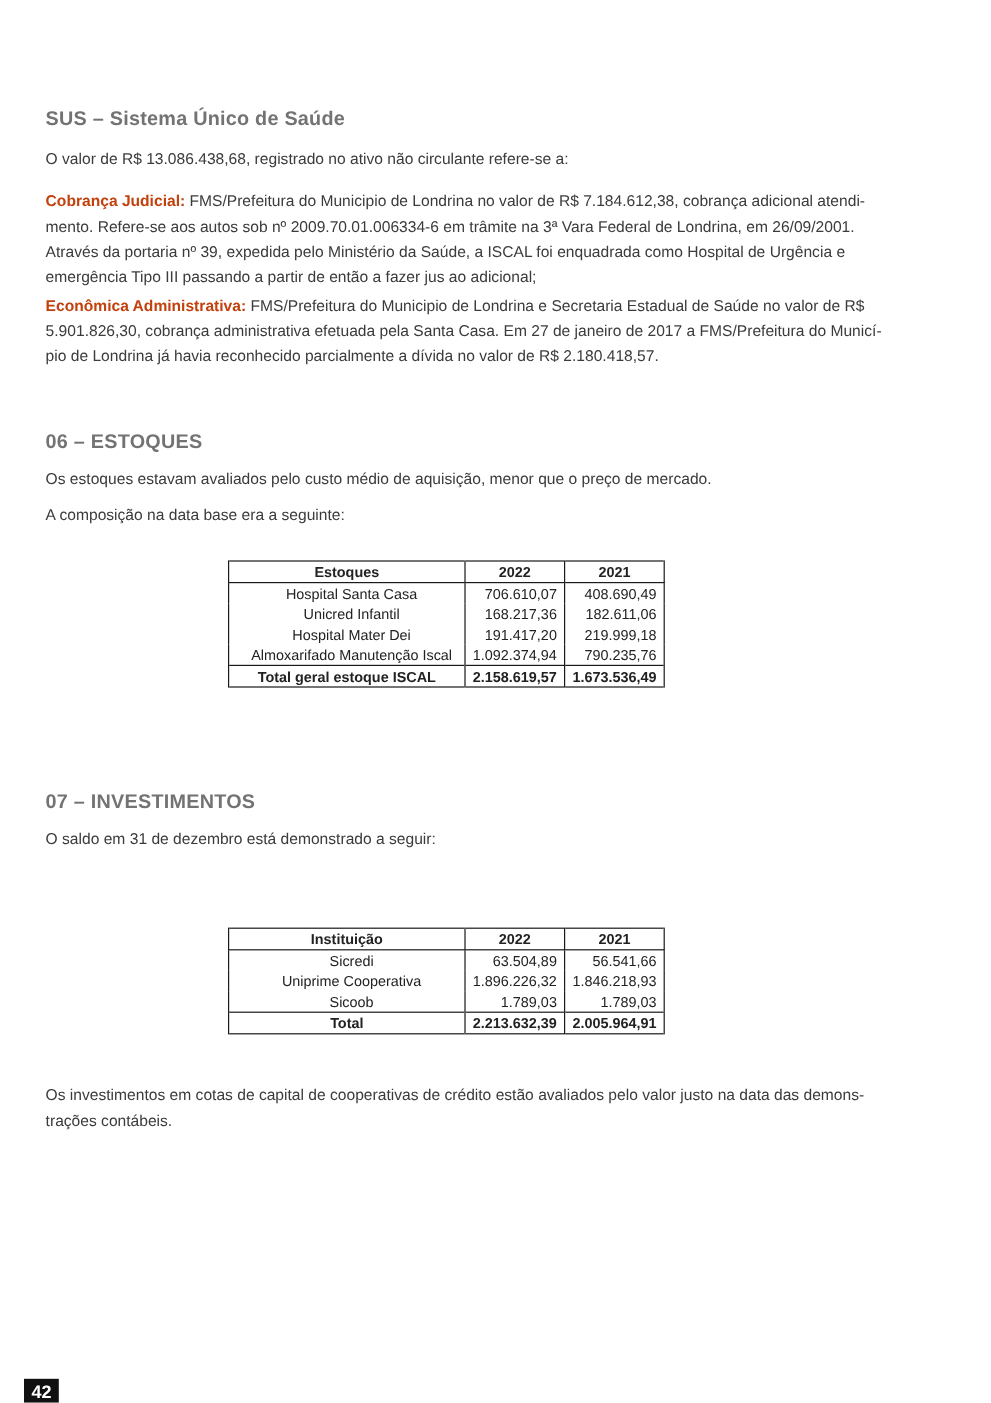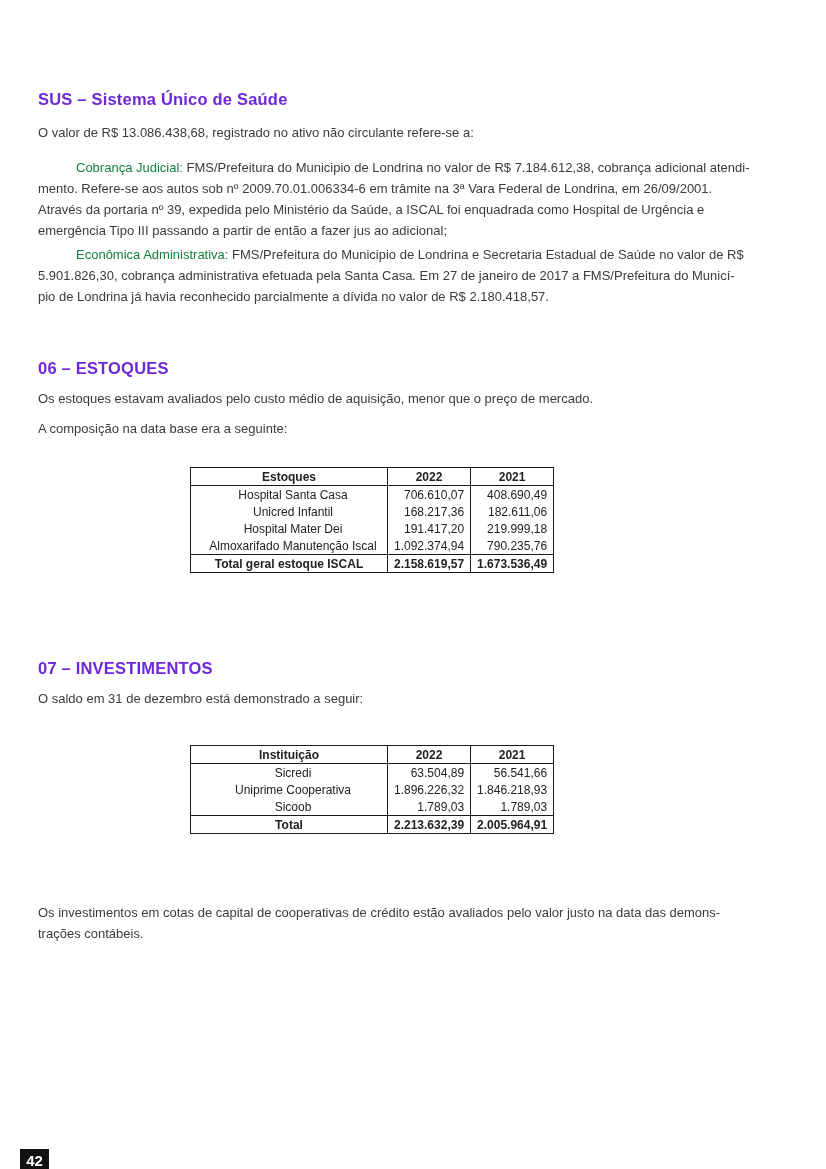--- a/index.html
+++ b/index.html
@@ -17,39 +17,38 @@
   }
   .content {
     position: absolute;
     left: 38px;
     top: 0;
     width: 752px;
   }
   .section-title {
     position: absolute;
     left: 0;
-    color: #6d28d9;
+    color: #737373;
     font-size: 16.5px;
     font-weight: bold;
     letter-spacing: 0.2px;
     white-space: nowrap;
   }
   .para {
     position: absolute;
     left: 0;
     width: 752px;
     font-size: 13px;
     line-height: 21px;
     white-space: pre-line;
     color: #3b3b3b;
   }
   .para .lead-label {
-    color: #15803d;
-    font-weight: normal;
-    margin-left: 38px;
+    color: #c2410c;
+    font-weight: bold;
   }
   table.data-table {
     position: absolute;
     left: 152px;
     border-collapse: collapse;
     font-size: 12px;
     color: #222222;
     background: #ffffff;
     border: 1.5px solid #1a1a1a;
   }
@@ -92,21 +91,21 @@
   #h-sus        { top: 90px; }
   #p-intro      { top: 122px; }
   #p-judicial   { top: 157px; }
   #p-admin      { top: 244px; }
   #h-estoques   { top: 359px; }
   #p-est1       { top: 388px; }
   #p-est2       { top: 418px; }
   #tbl-estoques { top: 467px; }
   #h-invest     { top: 659px; }
   #p-inv        { top: 688px; }
-  #tbl-invest   { top: 745px; }
+  #tbl-invest   { top: 773px; }
   #p-note       { top: 902px; }
 </style>
 </head>
 <body>
 
 <div class="page">
   <div class="content">
 
     <div id="h-sus" class="section-title">SUS – Sistema Único de Saúde</div>
 

